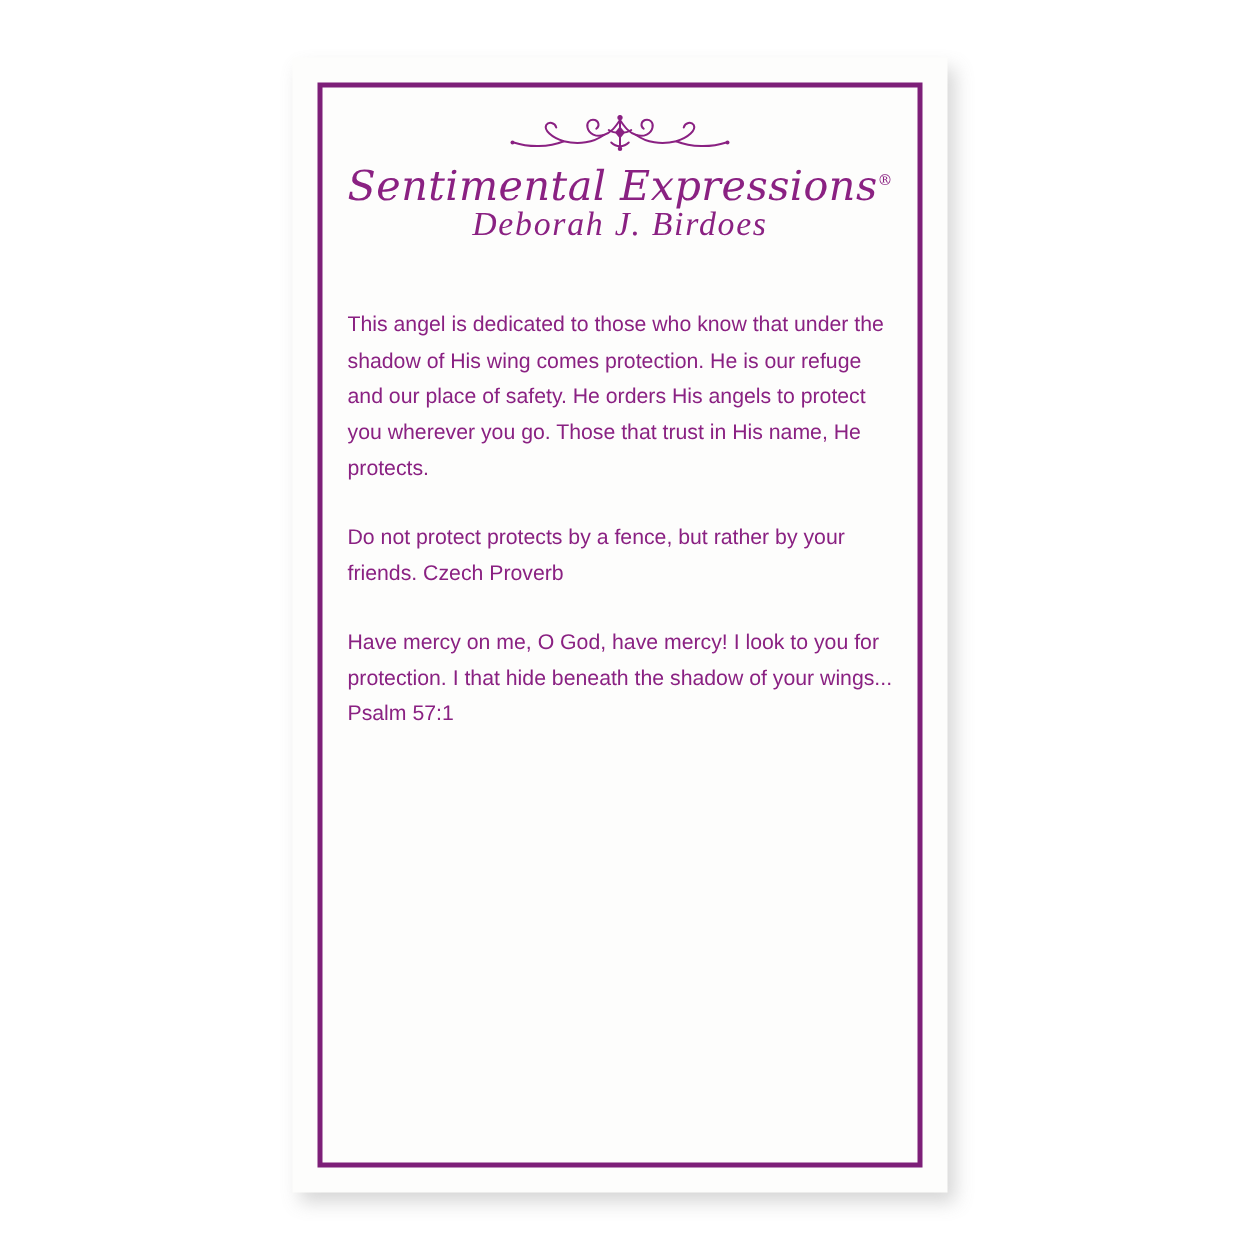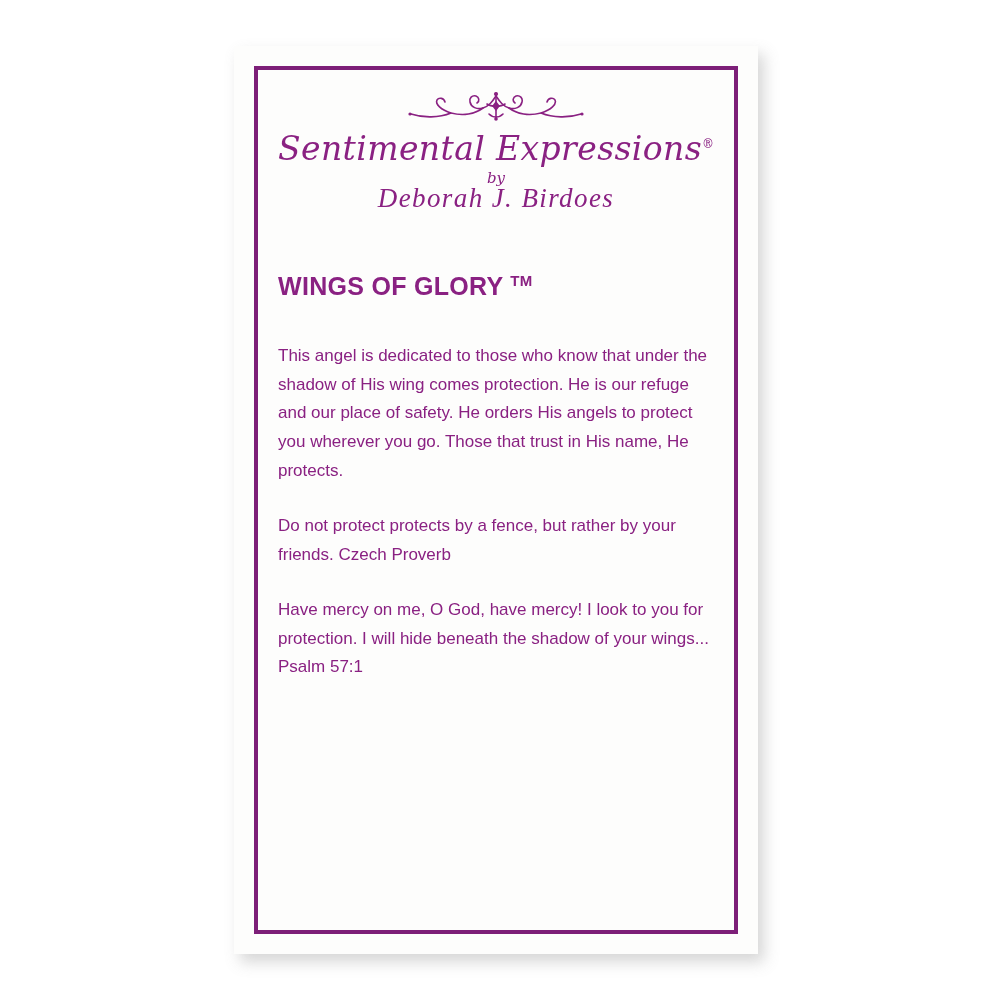--- a/index.html
+++ b/index.html
@@ -147,30 +147,28 @@
           </g>
           <g fill="#8a2182">
             <circle cx="105" cy="6" r="2.1"></circle>
             <circle cx="105" cy="31" r="1.8"></circle>
             <circle cx="19" cy="26" r="1.6"></circle>
             <circle cx="191" cy="26" r="1.6"></circle>
             <path d="M105 13 l4 5 -4 5 -4 -5 z"></path>
           </g>
         </svg>
         <div class="brand-name"><span>Sentimental Expressions</span><span class="reg">®</span></div>
-        <div class="brand-by">by</div>
         <div class="brand-author">Deborah  J.  Birdoes</div>
       </div>
 
       <div class="titles">
-        <div class="title-line"><span>WINGS OF GLORY</span> <span class="tm">TM</span></div>
       </div>
 
       <div class="body">
         <p class="para">This angel is dedicated to those who know that under the shadow of His wing comes protection. He is our refuge and our place of safety. He orders His angels to protect you wherever you go. Those that trust in His name, He protects.</p>
         <p class="para">Do not protect protects by a fence, but rather by your friends. Czech Proverb</p>
-        <p class="para">Have mercy on me, O God, have mercy! I look to you for protection. I will hide beneath the shadow of your wings... Psalm 57:1</p>
+        <p class="para">Have mercy on me, O God, have mercy! I look to you for protection. I that hide beneath the shadow of your wings... Psalm 57:1</p>
       </div>
 
     </div>
   </div>
 
 </div>
 
 </body></html>

